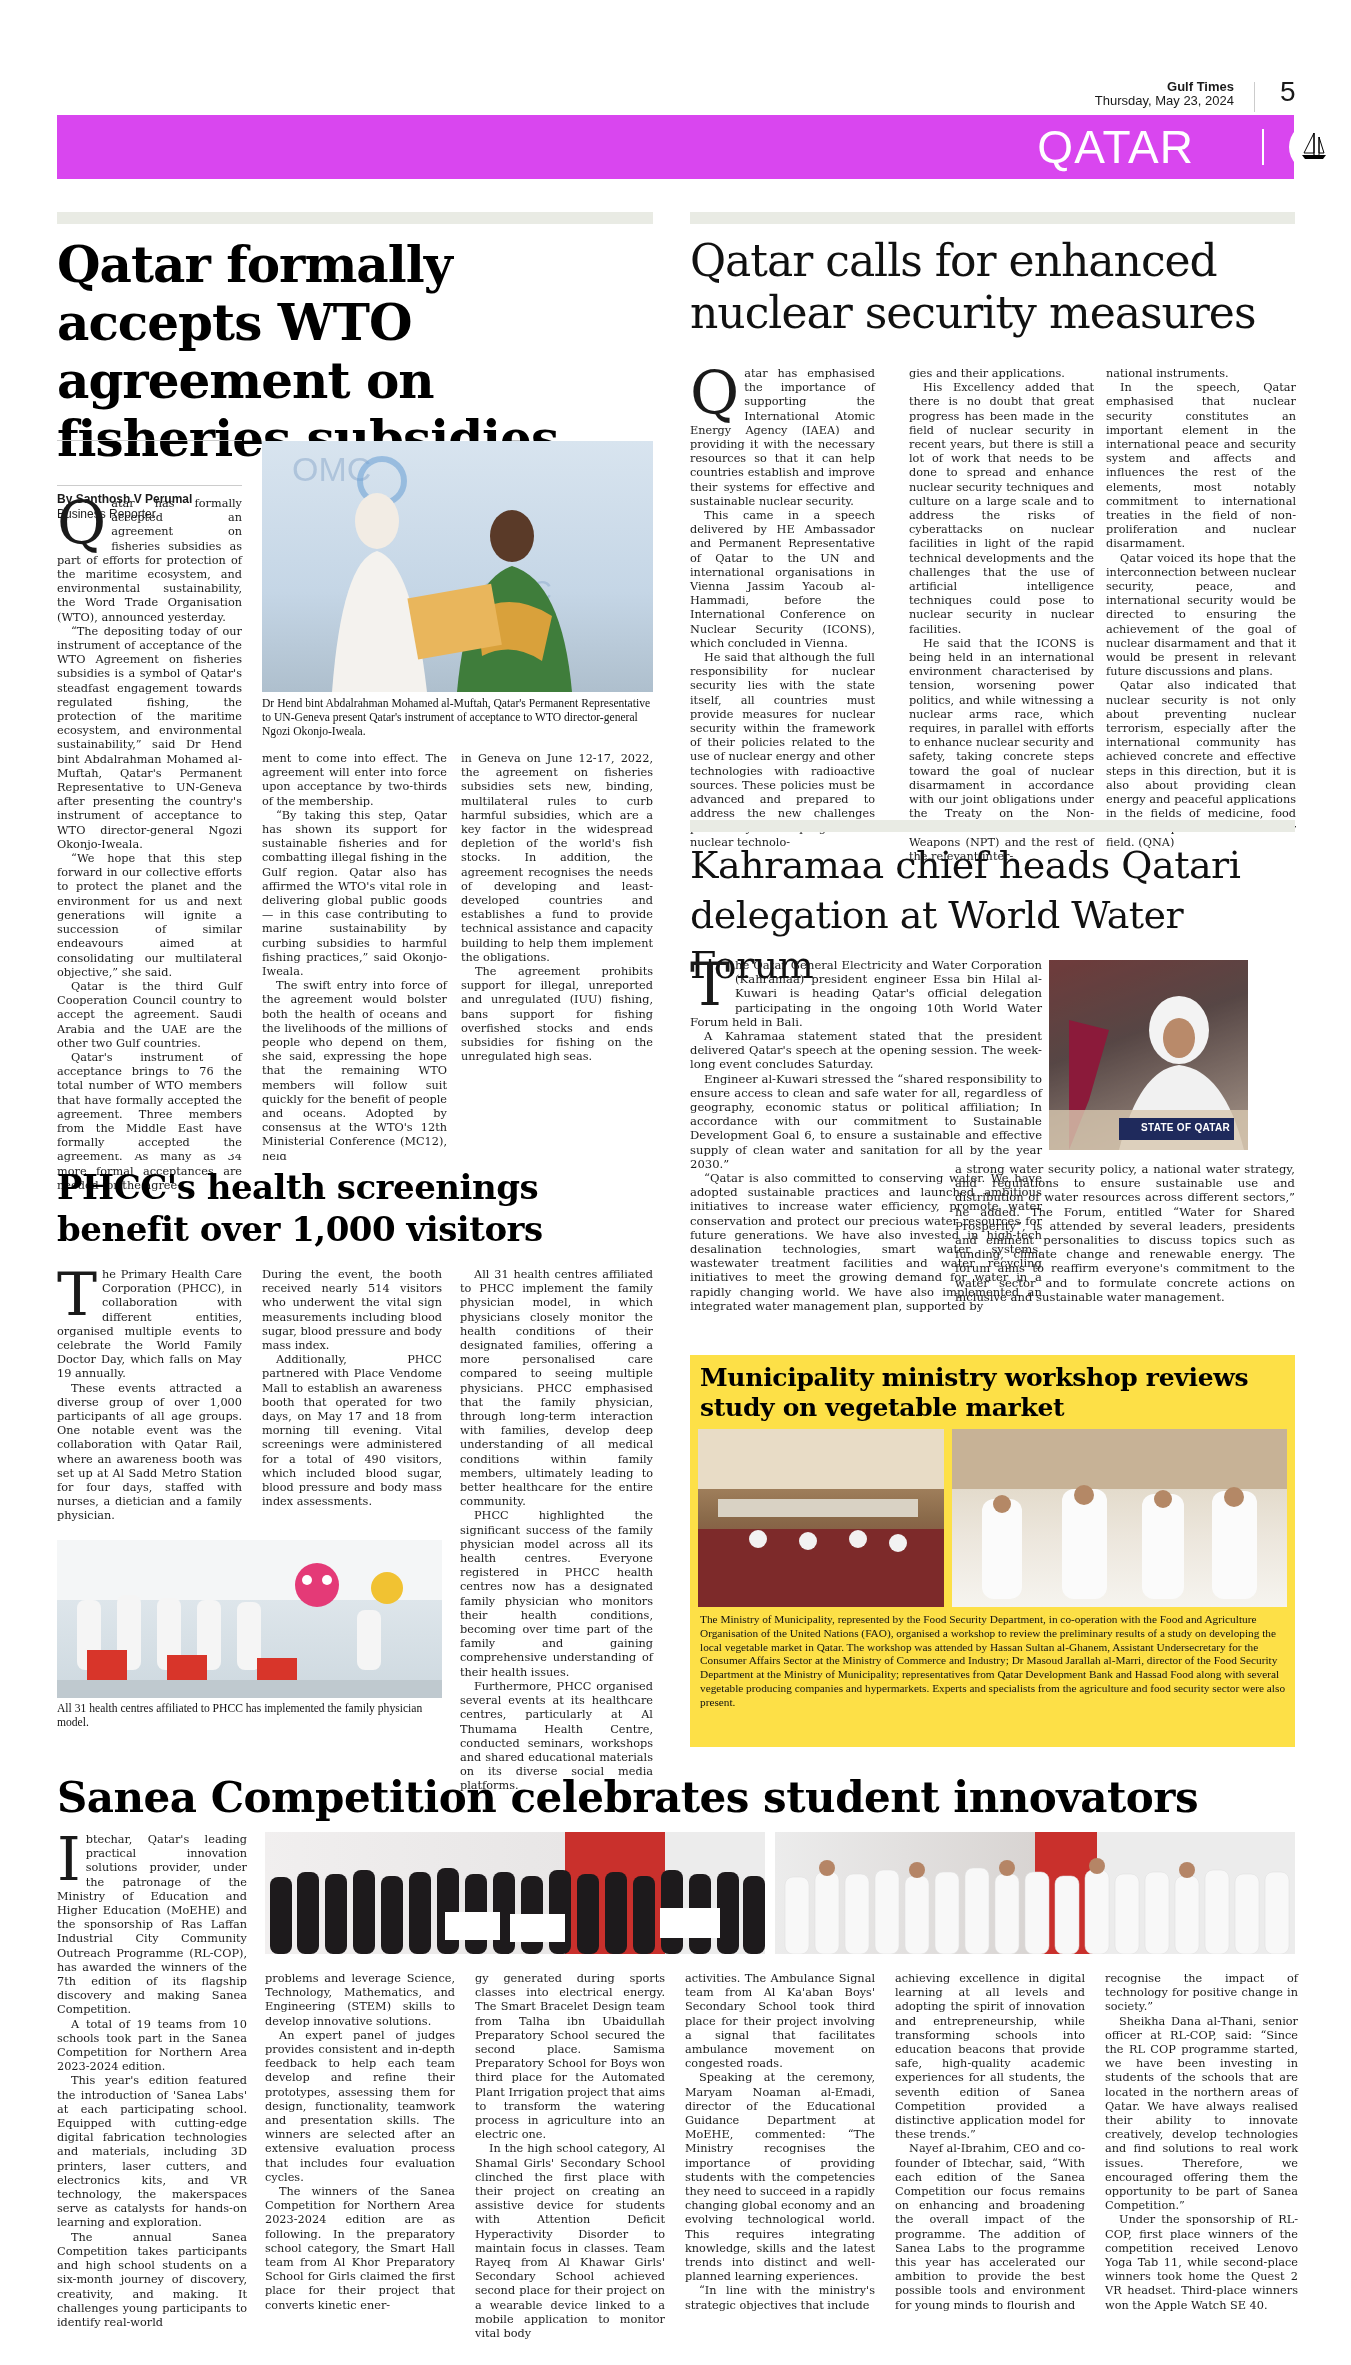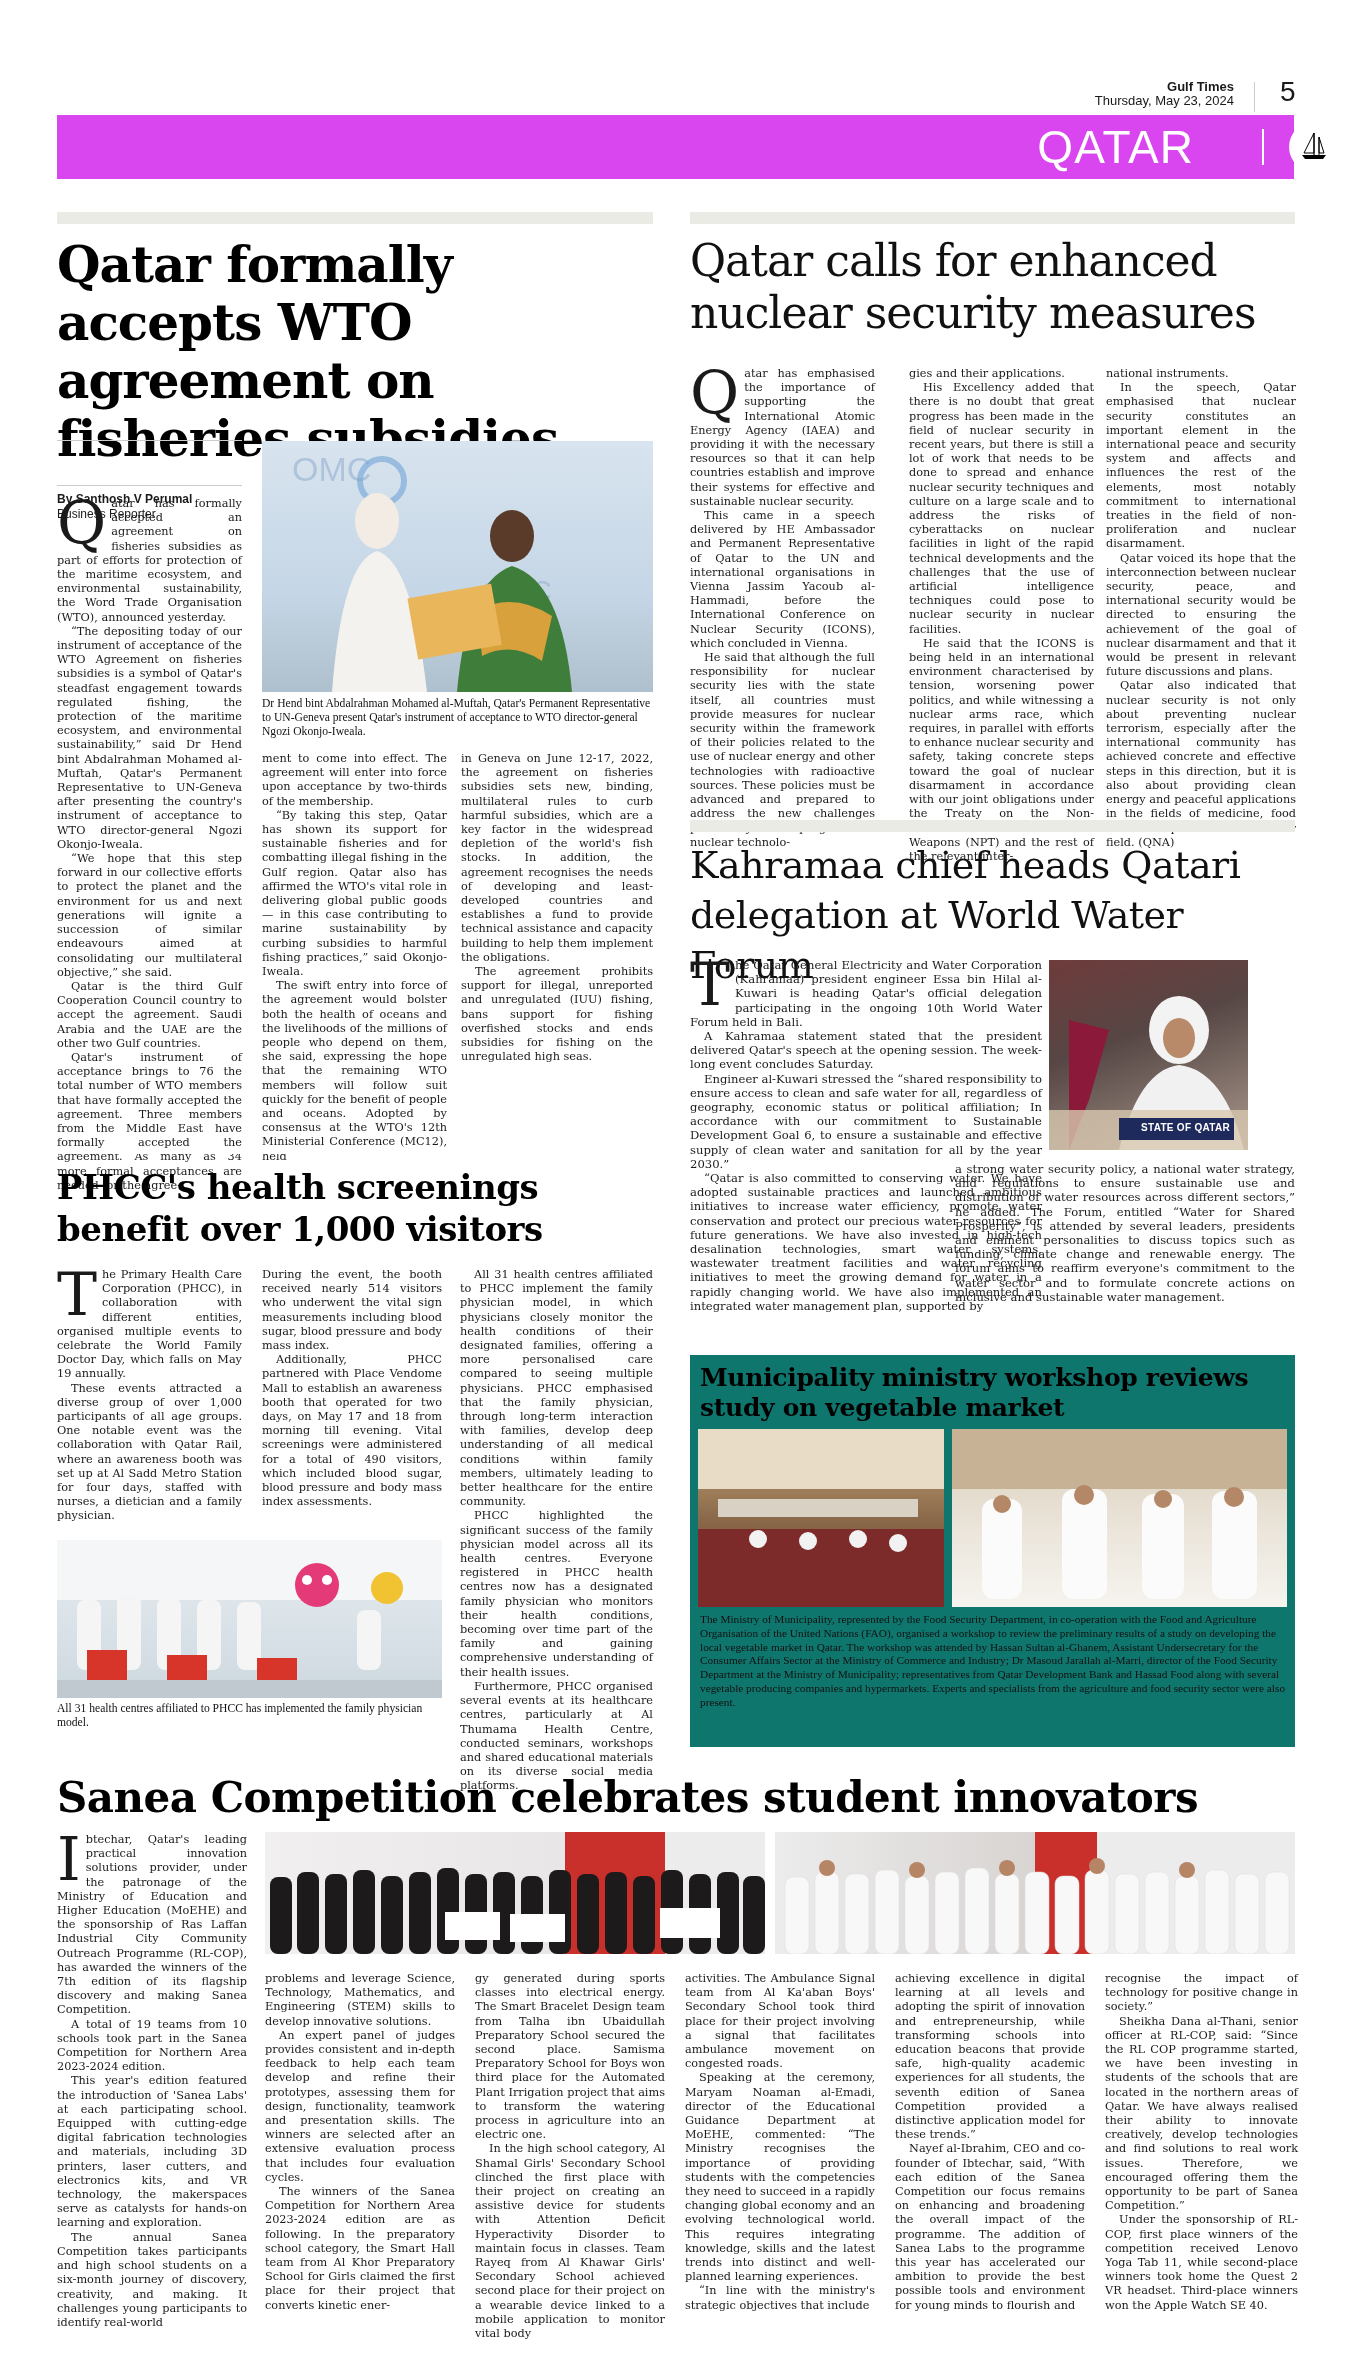--- a/index.html
+++ b/index.html
@@ -20,21 +20,21 @@
   .head-light { font-family: "DejaVu Serif", serif; font-weight: normal; color: #111; }
   .head-slab { font-family: "DejaVu Serif", serif; font-weight: 900; color: #000; }
   .col { font-size: 11.3px; line-height: 14.2px; text-align: justify; hyphens: auto; }
   .col p { text-indent: 14px; }
   .col p.first { text-indent: 0; }
   .dropcap { float: left; font-size: 60px; line-height: 48px; padding-right: 5px; margin-top: 2px; font-family: "DejaVu Serif", serif; }
   .caption { font-family: Liberation Serif, serif; font-size: 11.6px; line-height: 14px; color: #111; }
   .byline { font-family: "Liberation Sans", sans-serif; font-size: 12px; line-height: 15px; }
   .byline .by { font-weight: bold; margin-top: 44px; }
   .photo { overflow: hidden; }
-  .grey-box { background: #0f766e; }
+  .grey-box { background: #fde047; }
 </style>
 </head>
 <body>
 
 <div class="abs masthead-paper">
   <div class="name">Gulf Times</div>
   <div class="date">Thursday, May 23, 2024</div>
 </div>
 <div class="abs masthead-sep"></div>
 <div class="abs page-num">5</div>

